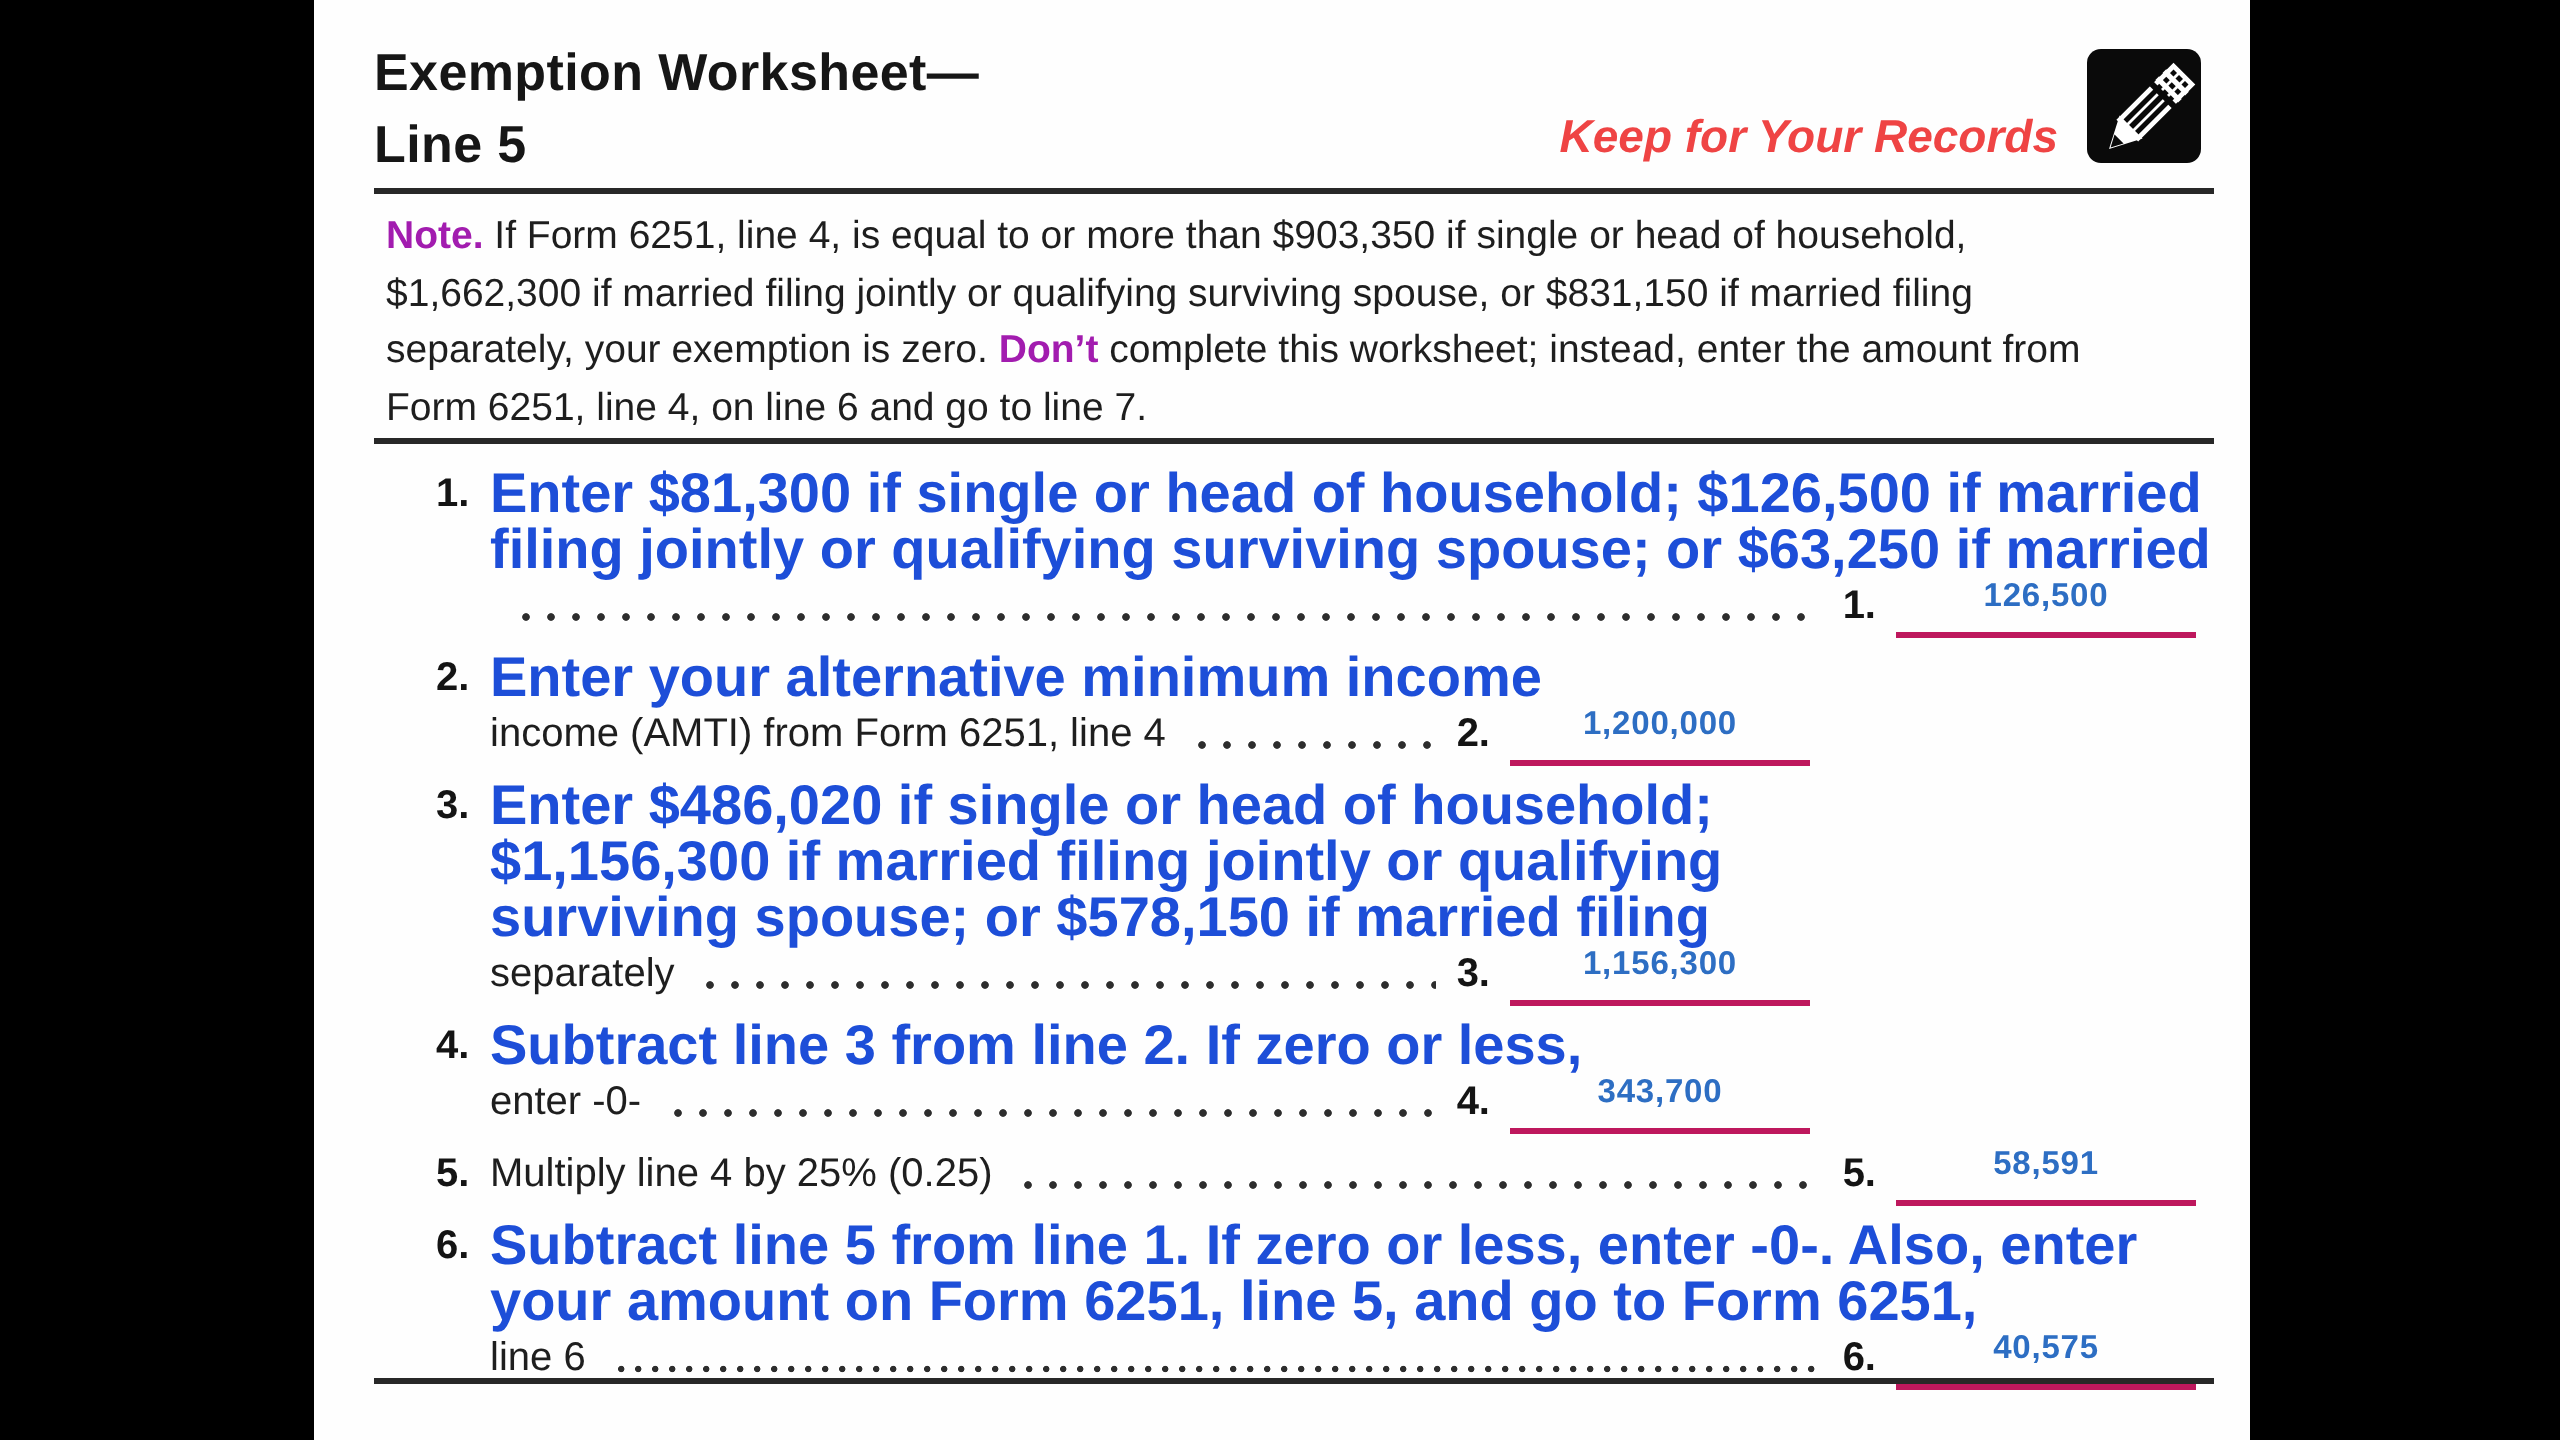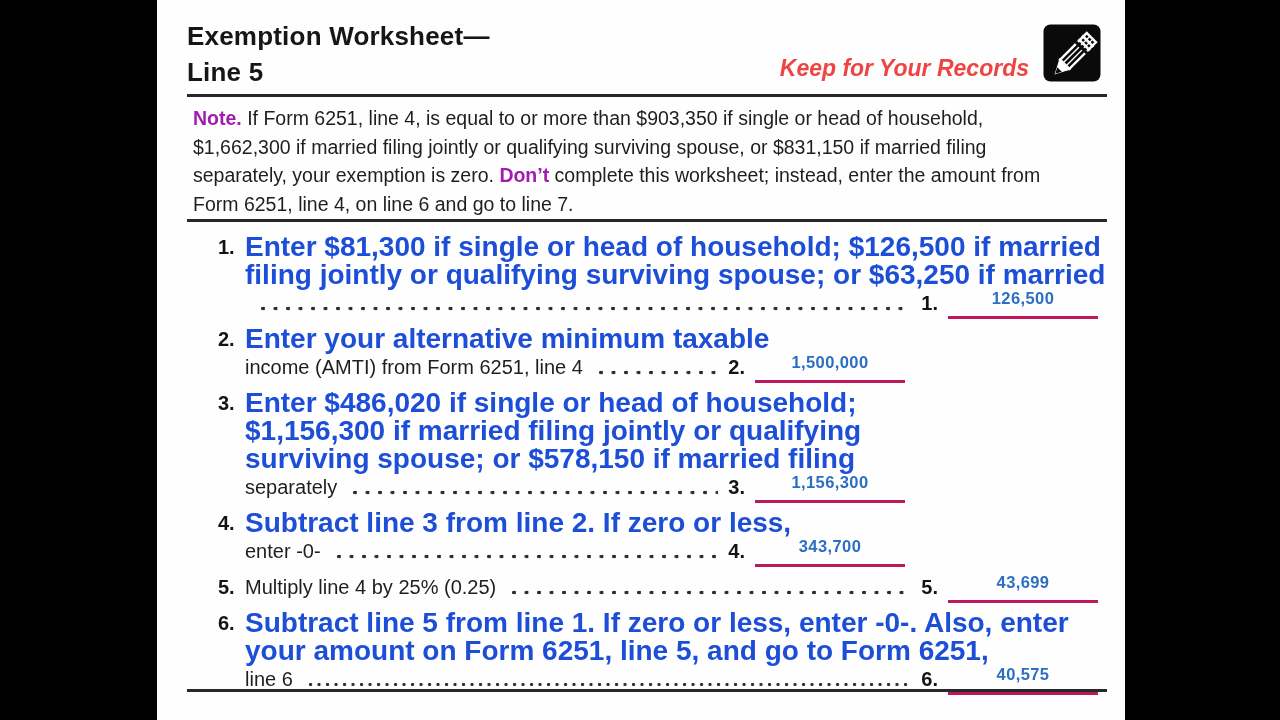--- a/index.html
+++ b/index.html
@@ -91,27 +91,27 @@
             <span class="ans">
                 <span class="aval">126,500</span>
               </span>
           </div>
         </div>
       </div>
 
       <div class="item inner">
         <div class="inum">2.</div>
         <div class="ibody">
-          <div class="iline">Enter your alternative minimum taxable</div>
+          <div class="iline">Enter your alternative minimum income</div>
           <div class="last">
             <span class="ltext">income (AMTI) from Form 6251, line 4</span>
             <span class="leader"></span>
             <span class="anum">2.</span>
             <span class="ans">
-                <span class="aval">1,500,000</span>
+                <span class="aval">1,200,000</span>
               </span>
           </div>
         </div>
       </div>
 
       <div class="item inner">
         <div class="inum">3.</div>
         <div class="ibody">
           <div class="iline">Enter $486,020 if single or head of household;</div>
           <div class="iline">$1,156,300 if married filing jointly or qualifying</div>
@@ -143,21 +143,21 @@
       </div>
 
       <div class="item outer">
         <div class="inum">5.</div>
         <div class="ibody">
           <div class="last">
             <span class="ltext">Multiply line 4 by 25% (0.25)</span>
             <span class="leader"></span>
             <span class="anum">5.</span>
             <span class="ans">
-                <span class="aval">43,699</span>
+                <span class="aval">58,591</span>
               </span>
           </div>
         </div>
       </div>
 
       <div class="item outer gap-top">
         <div class="inum">6.</div>
         <div class="ibody">
           <div class="iline">Subtract line 5 from line 1. If zero or less, enter -0-. Also, enter</div>
           <div class="iline">your amount on Form 6251, line 5, and go to Form 6251,</div>

